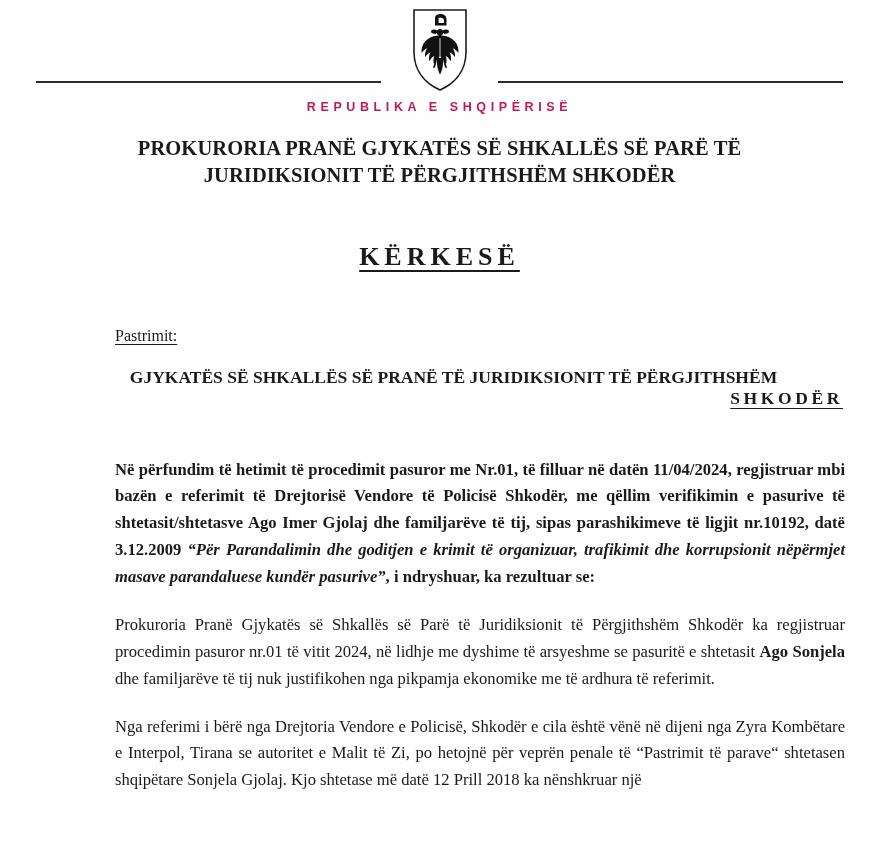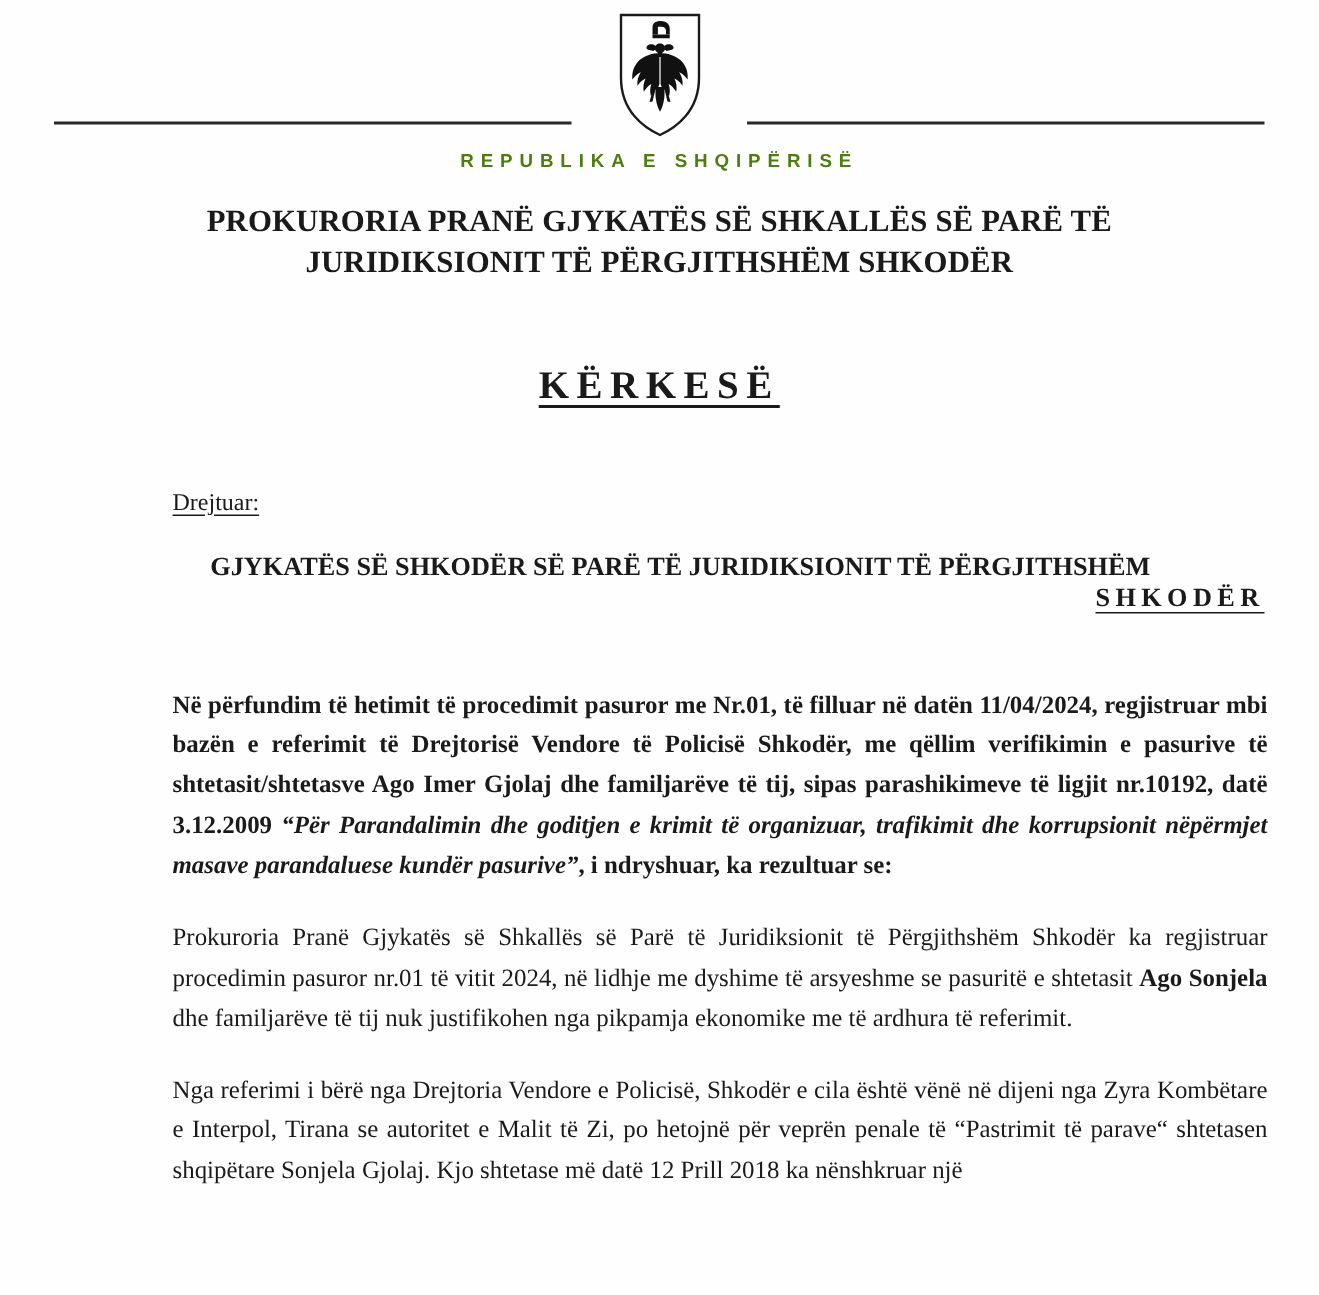--- a/index.html
+++ b/index.html
@@ -54,21 +54,21 @@
     height: 2px;
     background: #2a2a2a;
     width: 345px;
   }
   .republic-line {
     text-align: center;
     font-family: "Liberation Sans", "DejaVu Sans", sans-serif;
     font-weight: bold;
     font-size: 12.5px;
     letter-spacing: 4.6px;
-    color: #4d7c0f;
+    color: #be185d;
     margin-top: 6px;
   }
 
   
   .office-title {
     text-align: center;
     font-weight: bold;
     font-size: 20.5px;
     line-height: 1.33;
     margin: 21px auto 0 auto;
@@ -196,23 +196,23 @@
     <div class="republic-line">REPUBLIKA E SHQIPËRISË</div>
   </div>
 
   <div class="office-title">PROKURORIA PRANË GJYKATËS SË SHKALLËS SË PARË TË JURIDIKSIONIT TË PËRGJITHSHËM SHKODËR</div>
 
   <div class="kerkese">KËRKESË</div>
 
 
   <div class="addressee-block">
     <div>
-      <span class="drejtuar">Drejtuar:</span>
-    </div>
-    <div class="court-line">GJYKATËS SË SHKODËR SË PARË TË JURIDIKSIONIT TË PËRGJITHSHËM</div>
+      <span class="drejtuar">Pastrimit:</span>
+    </div>
+    <div class="court-line">GJYKATËS SË SHKALLËS SË PRANË TË JURIDIKSIONIT TË PËRGJITHSHËM</div>
     <div class="city-line">
       <span>SHKODËR</span>
     </div>
   </div>
 
   <div class="body-area">
 
     <p class="para bold">
       <span>Në përfundim të hetimit të procedimit pasuror me Nr.01, të filluar në datën 11/04/2024, regjistruar mbi bazën e referimit të Drejtorisë Vendore të Policisë Shkodër, me qëllim verifikimin e pasurive të shtetasit/shtetasve Ago Imer Gjolaj dhe familjarëve të tij, sipas parashikimeve të ligjit nr.10192, datë 3.12.2009 </span><span class="law-title">“Për Parandalimin dhe goditjen e krimit të organizuar, trafikimit dhe korrupsionit nëpërmjet masave parandaluese kundër pasurive”</span><span>, i ndryshuar, ka  rezultuar se:</span>
     </p>

